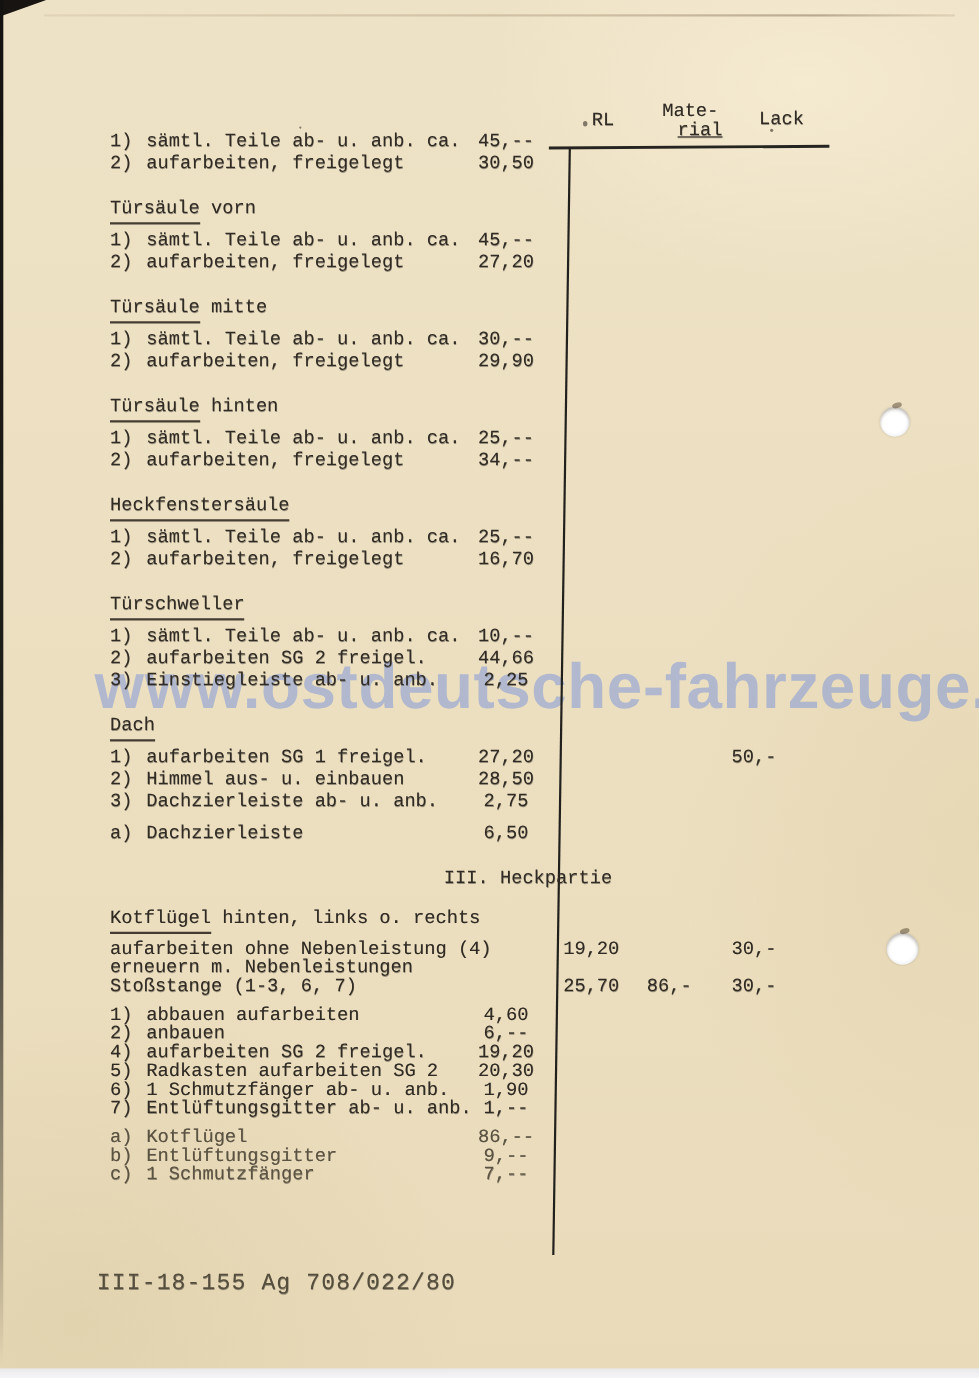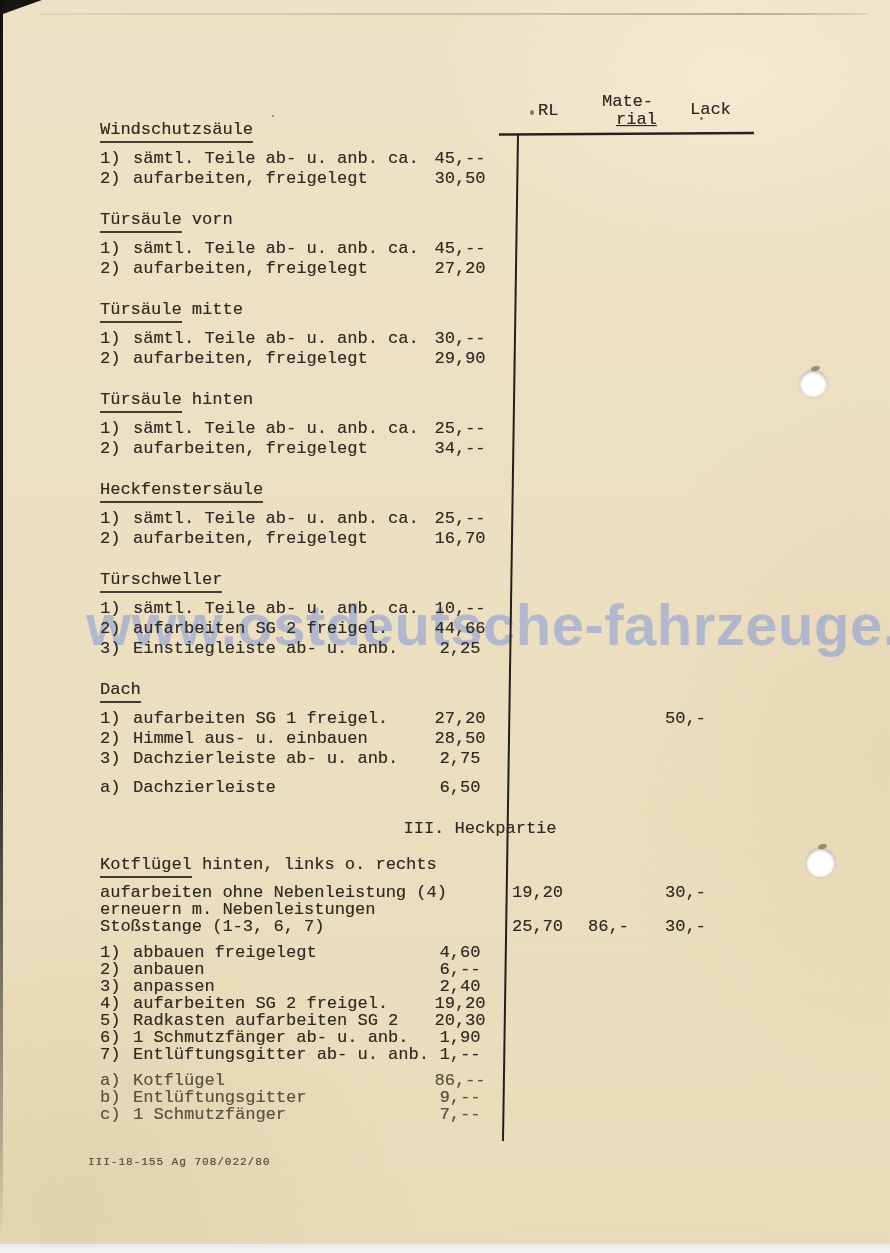--- a/index.html
+++ b/index.html
@@ -41,21 +41,21 @@
   .spacer{height:9px;}
   .num{display:inline-block;width:33px;}
   .val{position:absolute;top:0;}
   .val.price{left:315px;width:90px;text-align:center;}
   .val.rl{left:412px;}
   .val.material{left:488px;}
   .val.lack{left:565px;}
   
   .content,.col-header,.footer{text-shadow:.3px .4px .5px rgba(47,42,35,.45);}
   
-  .footer{position:absolute;left:88px;top:1156px;font-size:11px;color:#554e3d;
+  .footer{position:absolute;left:88px;top:1156px;font-size:21px;color:#554e3d;
     letter-spacing:1px;z-index:3;}
   
   .top-hairline{position:absolute;left:40px;top:13px;width:828px;height:2px;
     background:linear-gradient(90deg,rgba(130,105,75,.12),rgba(120,95,65,.28) 60%,rgba(90,70,50,.38) 85%,rgba(120,95,65,.15));z-index:4;}
   .corner-wedge{position:absolute;left:0;top:0;width:42px;height:15px;background:#171411;
     clip-path:polygon(0 0,100% 0,0 100%);z-index:5;}
   .left-edge{position:absolute;left:0;top:0;width:3px;height:1240px;
     background:linear-gradient(180deg,#141210 0%,#22201c 60%,rgba(40,36,30,.25) 92%,rgba(40,36,30,0));z-index:5;}
   .bottom-strip{position:absolute;left:0;top:1244px;width:890px;height:9px;
     background:linear-gradient(180deg,#e9e8ea,#f6f6f8);z-index:5;}
@@ -85,21 +85,20 @@
 
   <div class="col-header">
     <span class="h-rl">RL</span>
     <span class="h-mat1">Mate-</span>
     <span class="h-mat2">rial</span>
     <span class="h-lack">Lack</span>
   </div>
 
   <div class="content" id="content">
       <div class="section">
-        <div class="heading"><span class="u">Windschutzsäule</span></div>
         <div class="row"><span class="num">1)</span><span class="txt">sämtl. Teile ab- u. anb. ca.</span><span class="val price">45,--</span></div>
         <div class="row"><span class="num">2)</span><span class="txt">aufarbeiten, freigelegt</span><span class="val price">30,50</span></div>
       </div>
       <div class="section">
         <div class="heading"><span class="u">Türsäule</span><span> vorn</span></div>
         <div class="row"><span class="num">1)</span><span class="txt">sämtl. Teile ab- u. anb. ca.</span><span class="val price">45,--</span></div>
         <div class="row"><span class="num">2)</span><span class="txt">aufarbeiten, freigelegt</span><span class="val price">27,20</span></div>
       </div>
       <div class="section">
         <div class="heading"><span class="u">Türsäule</span><span> mitte</span></div>
@@ -132,23 +131,22 @@
       </div>
       <div class="section no-rows">
         <div class="heading"><span>III. Heckpartie</span></div>
       </div>
       <div class="section compact">
         <div class="heading"><span class="u">Kotflügel</span><span> hinten, links o. rechts</span></div>
         <div class="row"><span class="txt">aufarbeiten ohne Nebenleistung (4)</span><span class="val rl">19,20</span><span class="val lack">30,-</span></div>
         <div class="row"><span class="txt">erneuern m. Nebenleistungen</span></div>
         <div class="row"><span class="txt">Stoßstange (1-3, 6, 7)</span><span class="val rl">25,70</span><span class="val material">86,-</span><span class="val lack">30,-</span></div>
         <div class="spacer"></div>
-        <div class="row"><span class="num">1)</span><span class="txt">abbauen freigelegt</span><span class="val price">4,60</span></div>
+        <div class="row"><span class="num">1)</span><span class="txt">abbauen aufarbeiten</span><span class="val price">4,60</span></div>
         <div class="row"><span class="num">2)</span><span class="txt">anbauen</span><span class="val price">6,--</span></div>
-        <div class="row"><span class="num">3)</span><span class="txt">anpassen</span><span class="val price">2,40</span></div>
         <div class="row"><span class="num">4)</span><span class="txt">aufarbeiten SG 2 freigel.</span><span class="val price">19,20</span></div>
         <div class="row"><span class="num">5)</span><span class="txt">Radkasten aufarbeiten SG 2</span><span class="val price">20,30</span></div>
         <div class="row"><span class="num">6)</span><span class="txt">1 Schmutzfänger ab- u. anb.</span><span class="val price">1,90</span></div>
         <div class="row"><span class="num">7)</span><span class="txt">Entlüftungsgitter ab- u. anb.</span><span class="val price">1,--</span></div>
         <div class="spacer"></div>
         <div class="row lettered"><span class="num">a)</span><span class="txt">Kotflügel</span><span class="val price">86,--</span></div>
         <div class="row lettered"><span class="num">b)</span><span class="txt">Entlüftungsgitter</span><span class="val price">9,--</span></div>
         <div class="row lettered"><span class="num">c)</span><span class="txt">1 Schmutzfänger</span><span class="val price">7,--</span></div>
       </div>
     </div>

